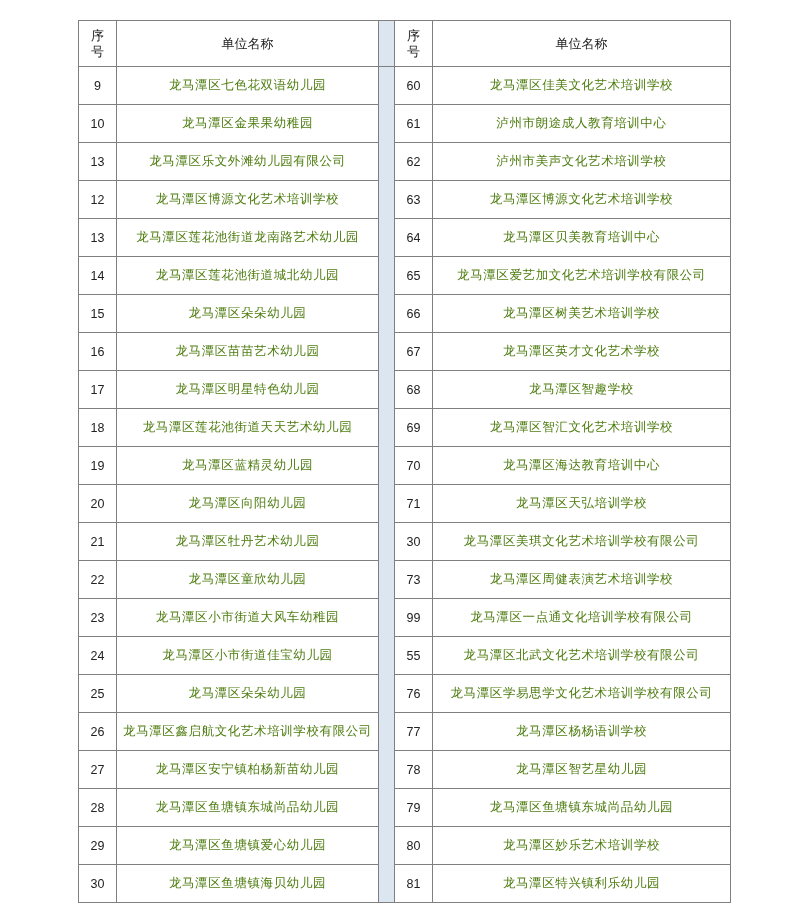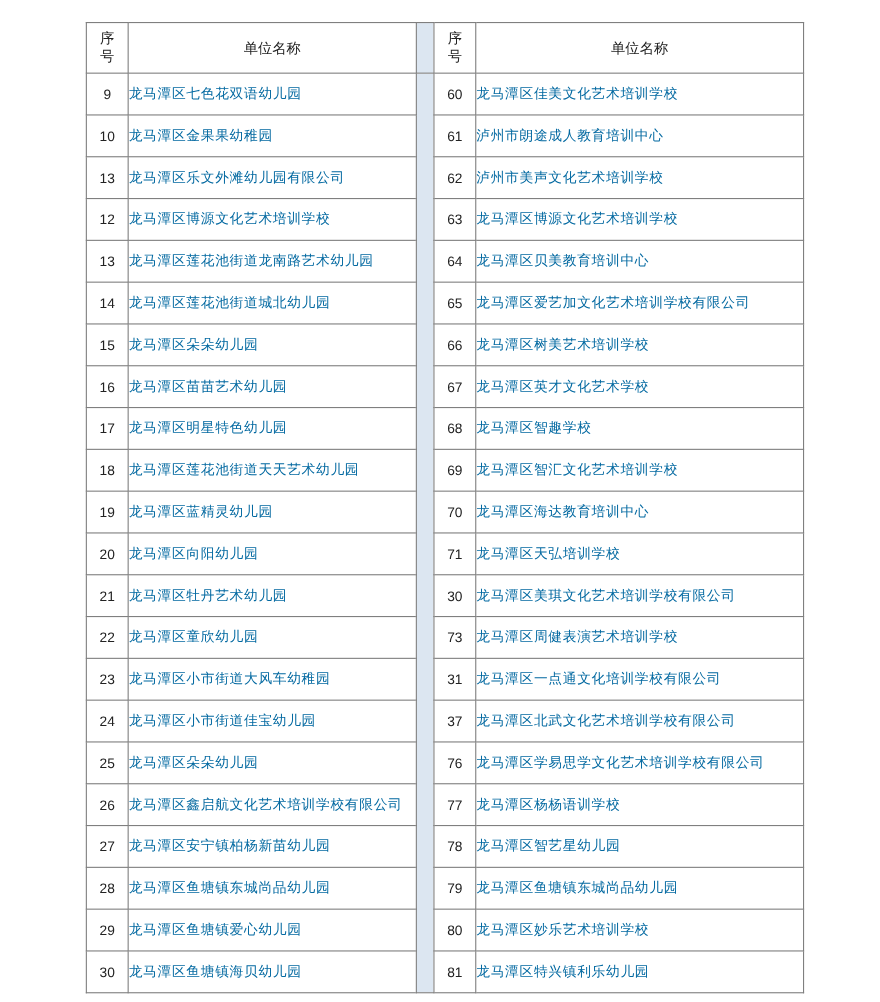--- a/index.html
+++ b/index.html
@@ -42,23 +42,23 @@
       height: 37px;
       font-size: 12.5px;
     }
     td.seq {
       text-align: center;
       font-family: "Liberation Sans", sans-serif;
       font-size: 13px;
       color: #222222;
     }
     td.name {
-      text-align: left;
+      text-align: center;
       padding-left: 7px;
-      color: #0369a1;
+      color: #4d7c0f;
       letter-spacing: 0.6px;
       margin-left: 46px;
     }
     td.divider, th.divider {
       background: #dce6f1;
     }
     col.c-seq { width: 38px; }
     col.c-name-l { width: 262px; }
     col.c-div { width: 16px; }
     col.c-name-r { width: 298px; }
@@ -171,27 +171,27 @@
       </tr>
       <tr>
         <td class="seq">22</td>
         <td class="name">龙马潭区童欣幼儿园</td>
         <td class="seq">73</td>
         <td class="name">龙马潭区周健表演艺术培训学校</td>
       </tr>
       <tr>
         <td class="seq">23</td>
         <td class="name">龙马潭区小市街道大风车幼稚园</td>
-        <td class="seq">31</td>
+        <td class="seq">99</td>
         <td class="name">龙马潭区一点通文化培训学校有限公司</td>
       </tr>
       <tr>
         <td class="seq">24</td>
         <td class="name">龙马潭区小市街道佳宝幼儿园</td>
-        <td class="seq">37</td>
+        <td class="seq">55</td>
         <td class="name">龙马潭区北武文化艺术培训学校有限公司</td>
       </tr>
       <tr>
         <td class="seq">25</td>
         <td class="name">龙马潭区朵朵幼儿园</td>
         <td class="seq">76</td>
         <td class="name">龙马潭区学易思学文化艺术培训学校有限公司</td>
       </tr>
       <tr>
         <td class="seq">26</td>

